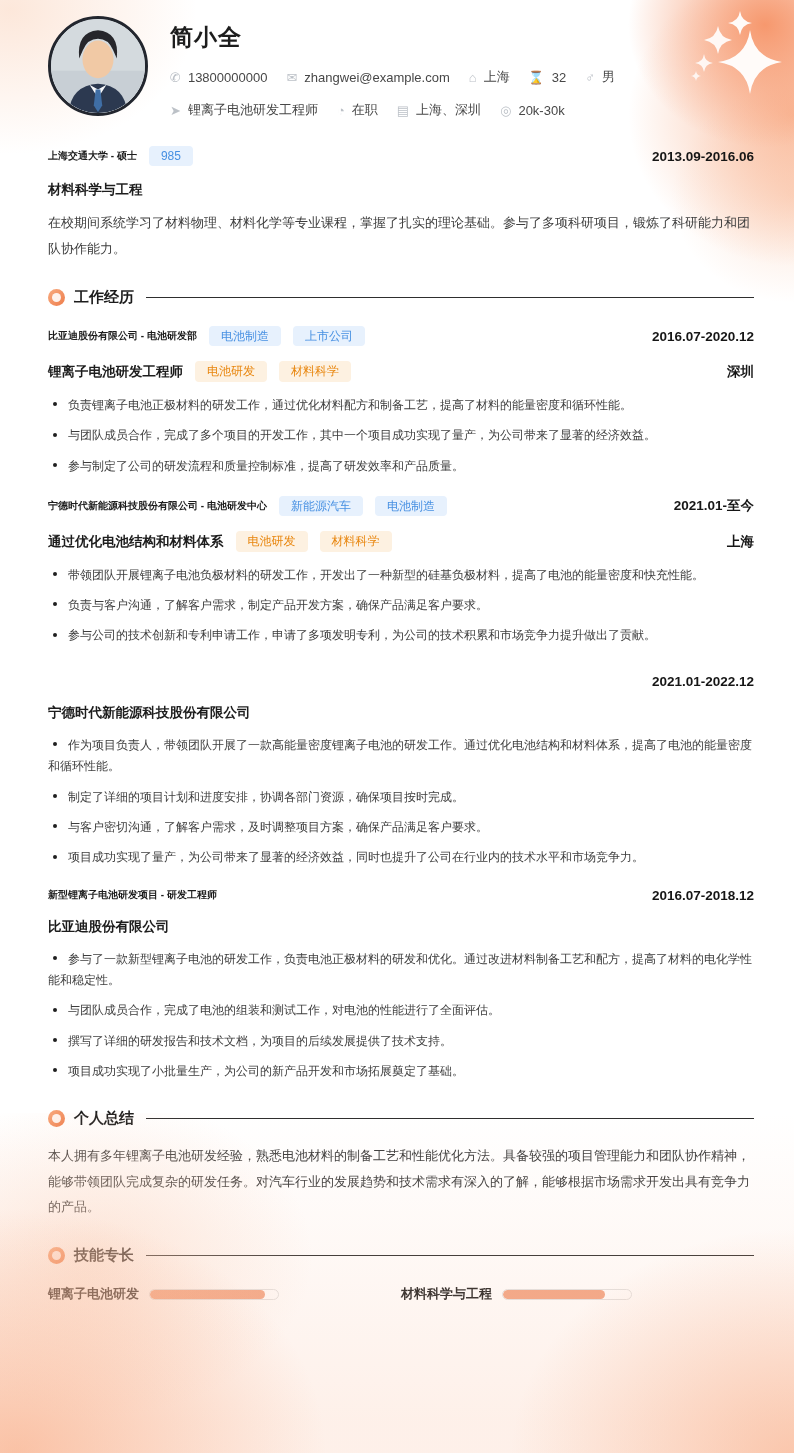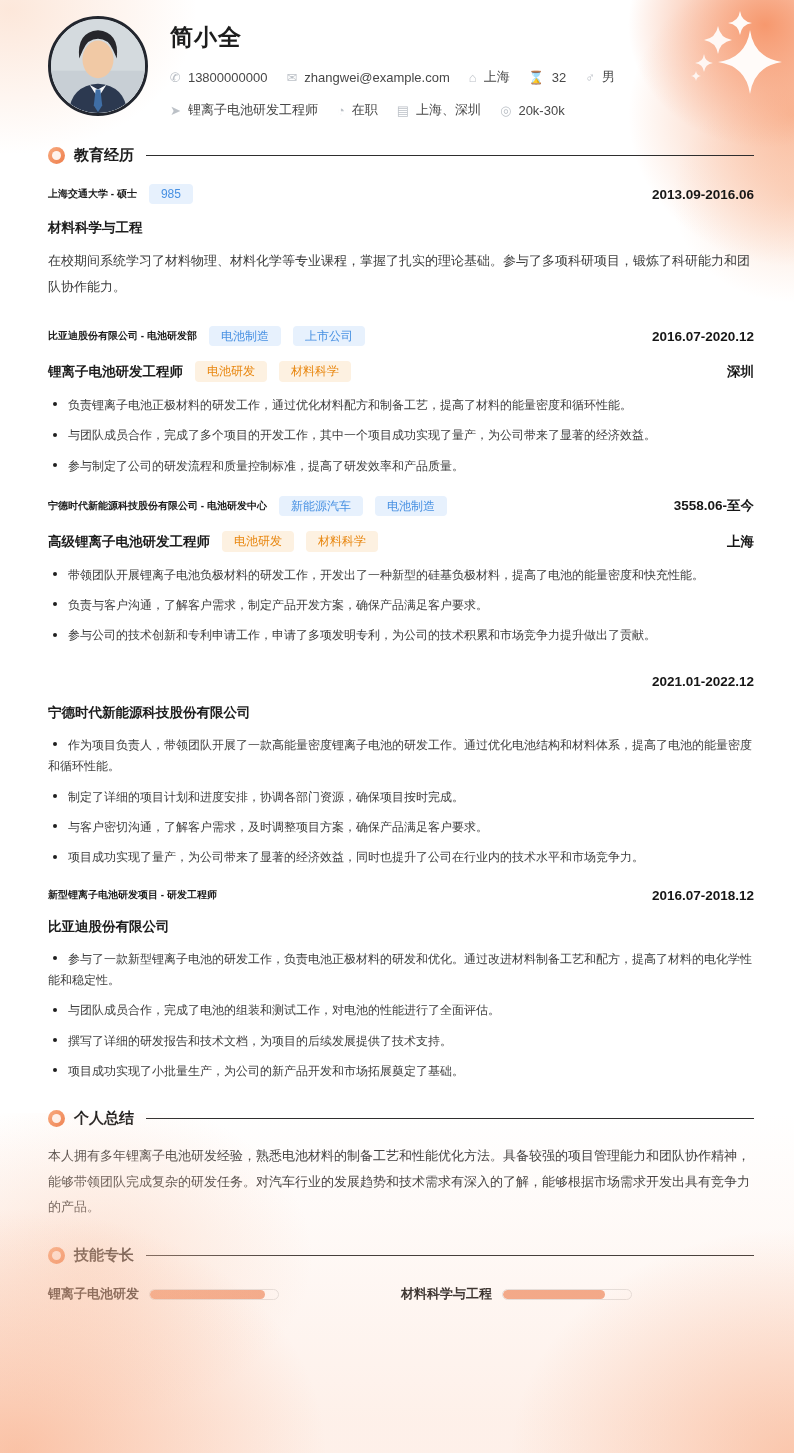--- a/index.html
+++ b/index.html
@@ -166,35 +166,35 @@
             </span>
           <span class="ci">
               <span class="glyph">◎</span>
               <span>20k-30k</span>
             </span>
         </div>
       </div>
     </div>
 
     <div class="sec">
-      <div class="sec-head">
-        <span class="sec-icon"></span>
-        <span class="sec-title">教育经历</span>
-        <span class="sec-line"></span>
-      </div>
       <div class="erow">
         <span class="ename">上海交通大学 - 硕士</span>
         <span class="tag tag-blue">985</span>
         <span class="edate">2013.09-2016.06</span>
       </div>
       <div class="subline">材料科学与工程</div>
       <p class="desc">在校期间系统学习了材料物理、材料化学等专业课程，掌握了扎实的理论基础。参与了多项科研项目，锻炼了科研能力和团队协作能力。</p>
     </div>
 
     <div class="sec">
+      <div class="sec-head">
+        <span class="sec-icon"></span>
+        <span class="sec-title">工作经历</span>
+        <span class="sec-line"></span>
+      </div>
 
       <div class="entry">
         <div class="erow">
           <span class="ename">比亚迪股份有限公司 - 电池研发部</span>
           <span class="tag tag-blue">电池制造</span>
           <span class="tag tag-blue">上市公司</span>
           <span class="edate">2016.07-2020.12</span>
         </div>
         <div class="erow" style="margin-top:15px;">
           <span class="ename" style="font-size:13.5px;">锂离子电池研发工程师</span>
@@ -207,24 +207,24 @@
           <li>与团队成员合作，完成了多个项目的开发工作，其中一个项目成功实现了量产，为公司带来了显著的经济效益。</li>
           <li>参与制定了公司的研发流程和质量控制标准，提高了研发效率和产品质量。</li>
         </ul>
       </div>
 
       <div class="entry">
         <div class="erow">
           <span class="ename">宁德时代新能源科技股份有限公司 - 电池研发中心</span>
           <span class="tag tag-blue">新能源汽车</span>
           <span class="tag tag-blue">电池制造</span>
-          <span class="edate">3558.06-至今</span>
+          <span class="edate">2021.01-至今</span>
         </div>
         <div class="erow" style="margin-top:15px;">
-          <span class="ename" style="font-size:13.5px;">高级锂离子电池研发工程师</span>
+          <span class="ename" style="font-size:13.5px;">通过优化电池结构和材料体系</span>
           <span class="tag tag-orange">电池研发</span>
           <span class="tag tag-orange">材料科学</span>
           <span class="eloc">上海</span>
         </div>
         <ul class="bullets">
           <li>带领团队开展锂离子电池负极材料的研发工作，开发出了一种新型的硅基负极材料，提高了电池的能量密度和快充性能。</li>
           <li>负责与客户沟通，了解客户需求，制定产品开发方案，确保产品满足客户要求。</li>
           <li>参与公司的技术创新和专利申请工作，申请了多项发明专利，为公司的技术积累和市场竞争力提升做出了贡献。</li>
         </ul>
       </div>

